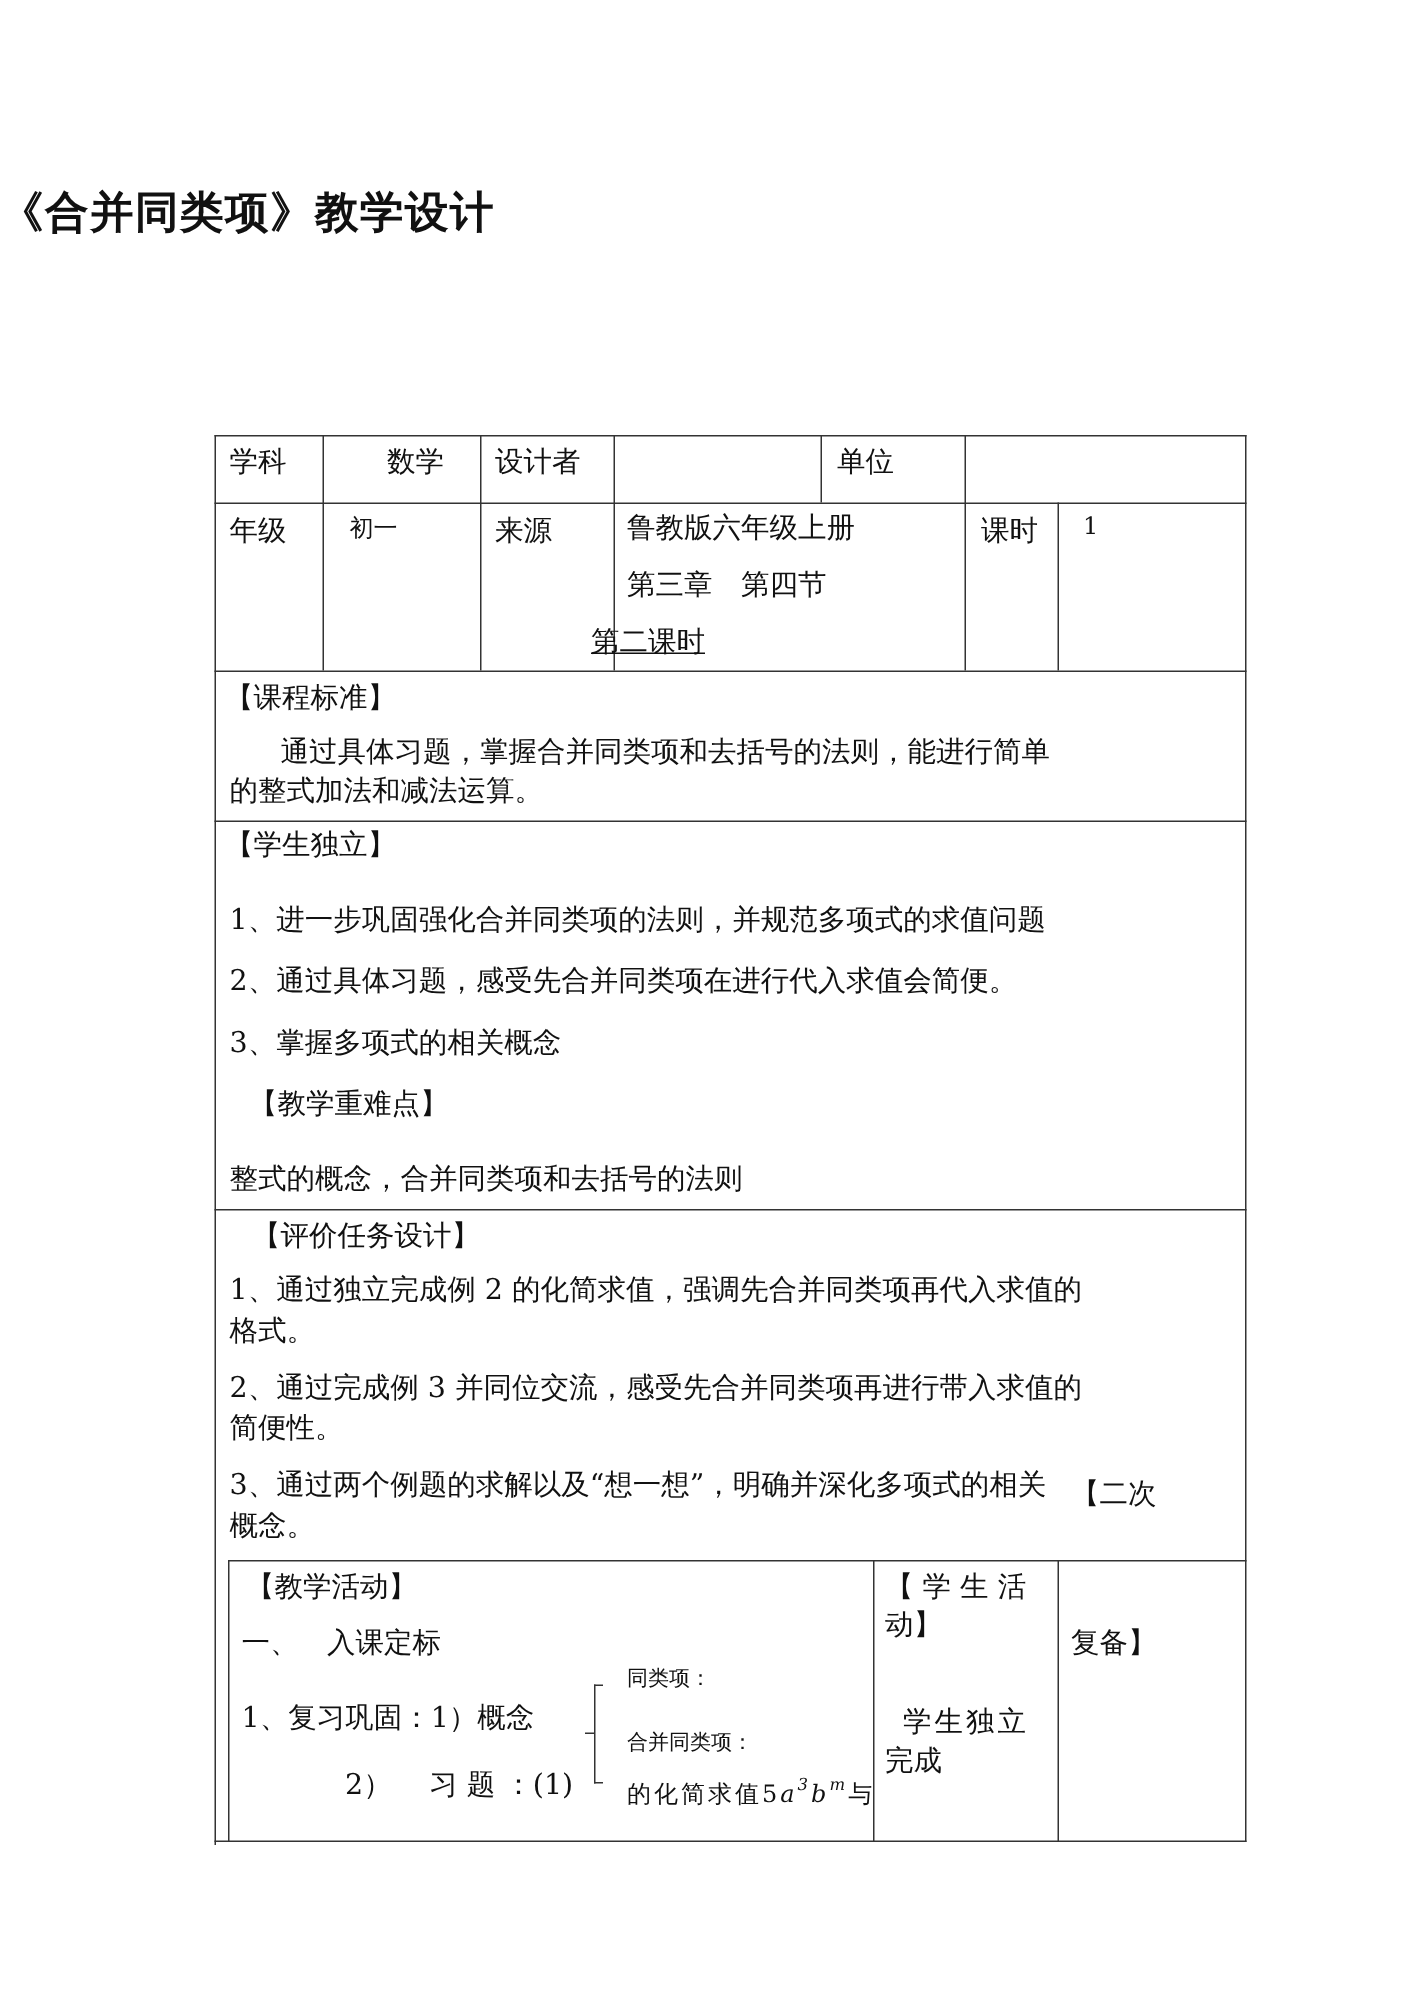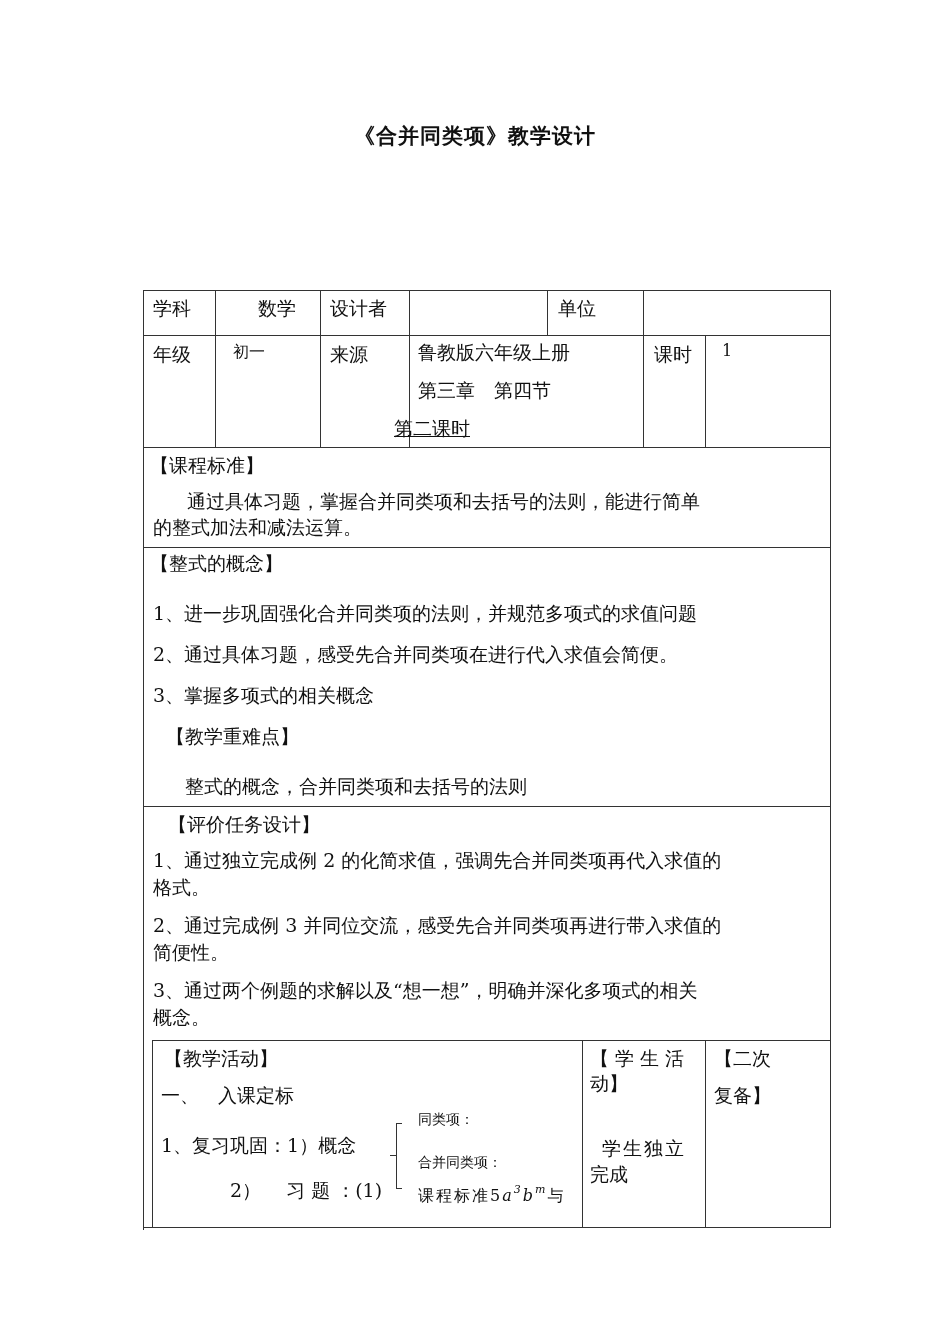--- a/index.html
+++ b/index.html
@@ -2,23 +2,23 @@
 <html><head>
   <meta charset="utf-8">
   <style>
     html, body { margin: 0; padding: 0; background: #ffffff; }
     body {
       width: 950px; height: 1344px; position: relative; overflow: hidden;
       font-family: "DejaVu Serif", "Liberation Serif", serif;
       color: #111;
     }
     .title {
-      position: absolute; left: 0; top: 122px; width: 950px; text-align: center;
+      position: absolute; left: 0; top: 122px; width: 950px; text-align: left;
       font-family: "DejaVu Sans", "Liberation Sans", sans-serif;
-      font-weight: bold; font-size: 21px; letter-spacing: 1px;
+      font-weight: bold; font-size: 29px; letter-spacing: 1px;
     }
     .hline { position: absolute; height: 1px; background: #333; }
     .vline { position: absolute; width: 1px; background: #333; }
     .txt { position: absolute; font-size: 19px; white-space: nowrap; line-height: 24px; }
     .bold { font-weight: normal; font-family: "DejaVu Sans", "Liberation Sans", sans-serif; }
     .sm { font-size: 16px; }
     .xs { font-size: 14px; }
     .brace {
       position: absolute; left: 396px; top: 1123px; width: 8px; height: 66px;
       border-left: 1px solid #333;
@@ -70,27 +70,27 @@
 <div class="txt" style="left:418px; top:340px;">鲁教版六年级上册</div>
 <div class="txt" style="left:418px; top:378px;">第三章　第四节</div>
 <div class="txt" style="left:394px; top:416px;text-decoration:underline;">第二课时</div>
 <div class="txt bold" style="left:654px; top:342px;">课时</div>
 <div class="txt sm" style="left:722px; top:339px;">1</div>
 
 <div class="txt bold" style="left:150px; top:453px;">【课程标准】</div>
 <div class="txt" style="left:187px; top:489px;">通过具体习题，掌握合并同类项和去括号的法则，能进行简单</div>
 <div class="txt" style="left:153px; top:515px;">的整式加法和减法运算。</div>
 
-<div class="txt bold" style="left:150px; top:551px;">【整式的概念】</div>
+<div class="txt bold" style="left:150px; top:551px;">【学生独立】</div>
 <div class="txt" style="left:153px; top:601px;">1、进一步巩固强化合并同类项的法则，并规范多项式的求值问题</div>
 <div class="txt" style="left:153px; top:642px;">2、通过具体习题，感受先合并同类项在进行代入求值会简便。</div>
 <div class="txt" style="left:153px; top:683px;">3、掌握多项式的相关概念</div>
 
 <div class="txt bold" style="left:150px; top:724px;margin-left:16px;">【教学重难点】</div>
-<div class="txt" style="left:153px; top:774px;margin-left:32px;">整式的概念，合并同类项和去括号的法则</div>
+<div class="txt" style="left:153px; top:774px;">整式的概念，合并同类项和去括号的法则</div>
 
 <div class="txt bold" style="left:150px; top:812px;margin-left:18px;">【评价任务设计】</div>
 <div class="txt" style="left:153px; top:848px;">1、通过独立完成例 2 的化简求值，强调先合并同类项再代入求值的</div>
 <div class="txt" style="left:153px; top:875px;">格式。</div>
 <div class="txt" style="left:153px; top:913px;">2、通过完成例 3 并同位交流，感受先合并同类项再进行带入求值的</div>
 <div class="txt" style="left:153px; top:940px;">简便性。</div>
 <div class="txt" style="left:153px; top:978px;">3、通过两个例题的求解以及“想一想”，明确并深化多项式的相关</div>
 <div class="txt" style="left:153px; top:1005px;">概念。</div>
 
 <div>
@@ -98,31 +98,31 @@
   <div class="hline" style="left:143px; top:1227px; width:688px;"></div>
   <div class="vline" style="left:152px; top:1040px; height:188px;"></div>
   <div class="vline" style="left:582px; top:1040px; height:188px;"></div>
   <div class="vline" style="left:705px; top:1040px; height:188px;"></div>
   <div class="vline" style="left:830px; top:1040px; height:188px;"></div>
 </div>
 
 <div class="txt bold" style="left:164px; top:1046px;">【教学活动】</div>
 <div class="txt bold" style="left:590px; top:1046px;">【 学 生 活</div>
 <div class="txt bold" style="left:590px; top:1071px;">动】</div>
-<div class="txt bold" style="left:714px; top:1046px;text-align:right;">【二次</div>
+<div class="txt bold" style="left:714px; top:984px;text-align:right;">【二次</div>
 <div class="txt bold" style="left:714px; top:1083px;">复备】</div>
 
 <div class="txt" style="left:161px; top:1083px;">一、　入课定标</div>
 <div class="txt" style="left:161px; top:1133px;">1、复习巩固：1）概念</div>
 
 <div class="brace"></div>
 <div class="brace-tick"></div>
 
 <div class="txt xs" style="left:418px; top:1107px;">同类项：</div>
 <div class="txt xs" style="left:418px; top:1150px;">合并同类项：</div>
 
 <div class="txt" style="left:230px; top:1178px;">2）　 习 题 ：(1)</div>
 <div class="txt sm" style="left:418px; top:1178px; letter-spacing:2px;">
-  <span>课程标准</span><span class="math" style="font-style:normal;">5</span><span class="math">a</span><sup>3</sup><span class="math">b</span><sup>m</sup><span>与</span>
+  <span>的化简求值</span><span class="math" style="font-style:normal;">5</span><span class="math">a</span><sup>3</sup><span class="math">b</span><sup>m</sup><span>与</span>
 </div>
 
 <div class="txt" style="left:602px; top:1136px; letter-spacing:2px;">学生独立</div>
 <div class="txt" style="left:590px; top:1162px;">完成</div>
 
 </body></html>

